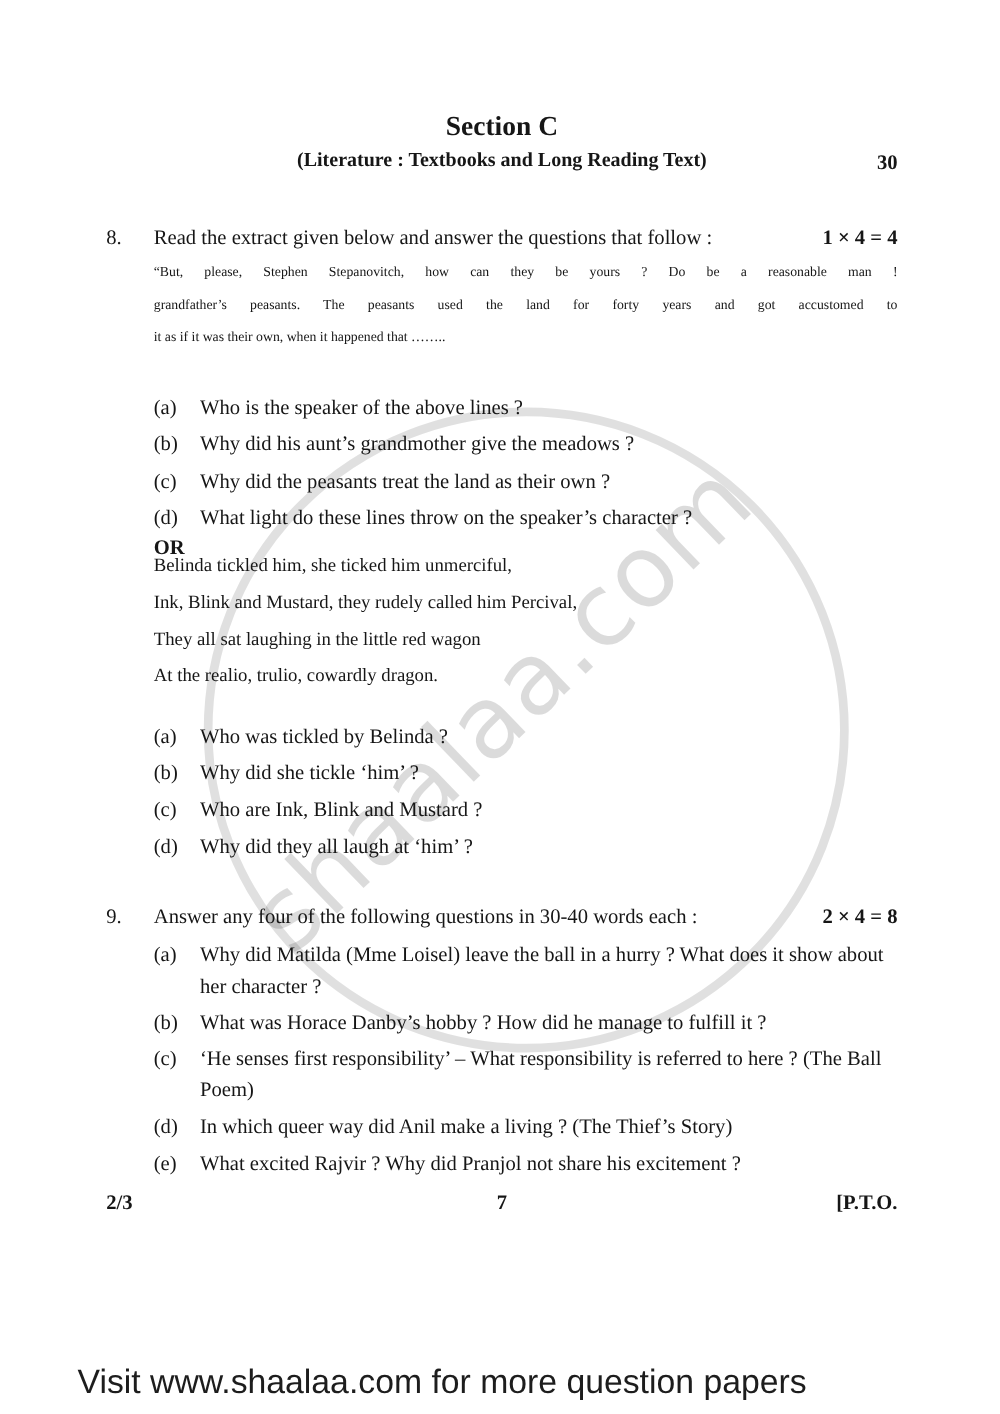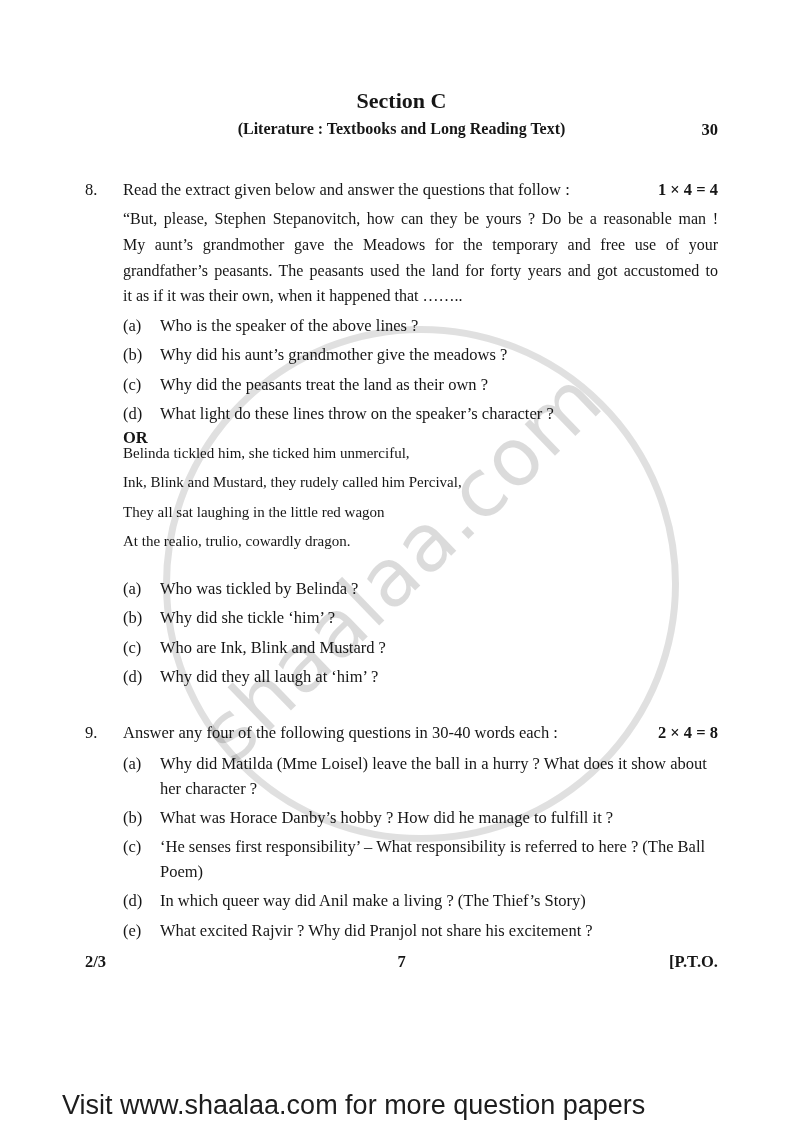--- a/index.html
+++ b/index.html
@@ -23,21 +23,21 @@
   .sec-marks{position:absolute;top:120px;right:82px;font-weight:bold;font-size:16.5px;}
 
   .q-row{position:absolute;left:85px;width:633px;font-size:16.5px;line-height:20px;}
   .q-row-8{top:180px;} .q-row-9{top:723px;}
   .q-num{position:absolute;left:0;}
   .q-prompt{position:absolute;left:38px;white-space:nowrap;}
   .q-marks{position:absolute;right:0;font-weight:bold;}
   .b{font-weight:normal;}
 
   .extract{position:absolute;top:206px;left:123px;width:595px;
-           font-size:16px;line-height:25.8px;}
+           font-size:11px;line-height:25.8px;}
   .jline{text-align:justify;text-align-last:justify;}
 
   .subq-list{position:absolute;left:123px;width:595px;font-size:16.5px;}
   .subq-list-1{top:311px;} .subq-list-2{top:574px;}
   .subq{display:flex;line-height:29.4px;}
   .subq .lbl{width:37px;flex:none;}
   .subq .txt{flex:1;}
 
   .or-label{position:absolute;top:428px;left:123px;width:352px;text-align:left;
             font-weight:bold;font-size:16.5px;}
@@ -74,21 +74,20 @@
     <div class="sec-marks">30</div>
 
     <div class="q-row q-row-8">
       <span class="q-num">8.</span>
       <span class="q-prompt">Read the extract given below and answer the questions that follow :</span>
       <span class="q-marks">1 × 4 = 4</span>
     </div>
 
     <div class="extract">
       <div class="jline">“But, please, Stephen Stepanovitch, how can they be yours ? Do be a reasonable man !</div>
-      <div class="jline">My aunt’s grandmother gave the Meadows for the temporary and free use of your</div>
       <div class="jline">grandfather’s peasants. The peasants used the land for forty years and got accustomed to</div>
       <div>it as if it was their own, when it happened that ……..</div>
     </div>
 
     <div class="subq-list subq-list-1">
       <div class="subq">
         <span class="lbl">(a)</span>
         <span class="txt">Who is the speaker of the above lines ?</span>
       </div>
       <div class="subq">

